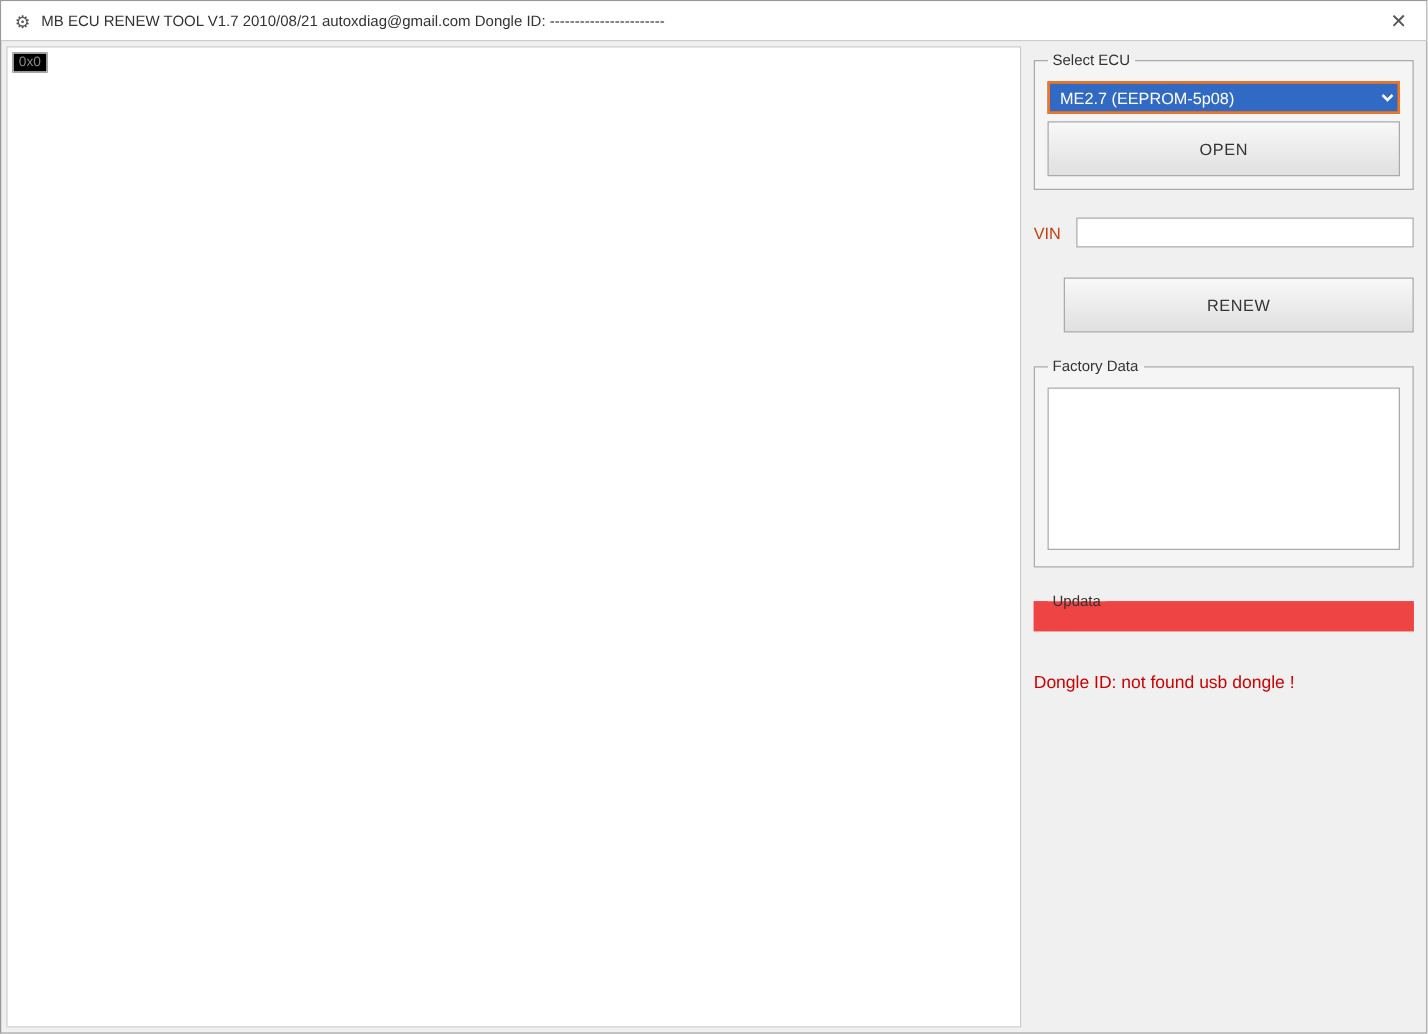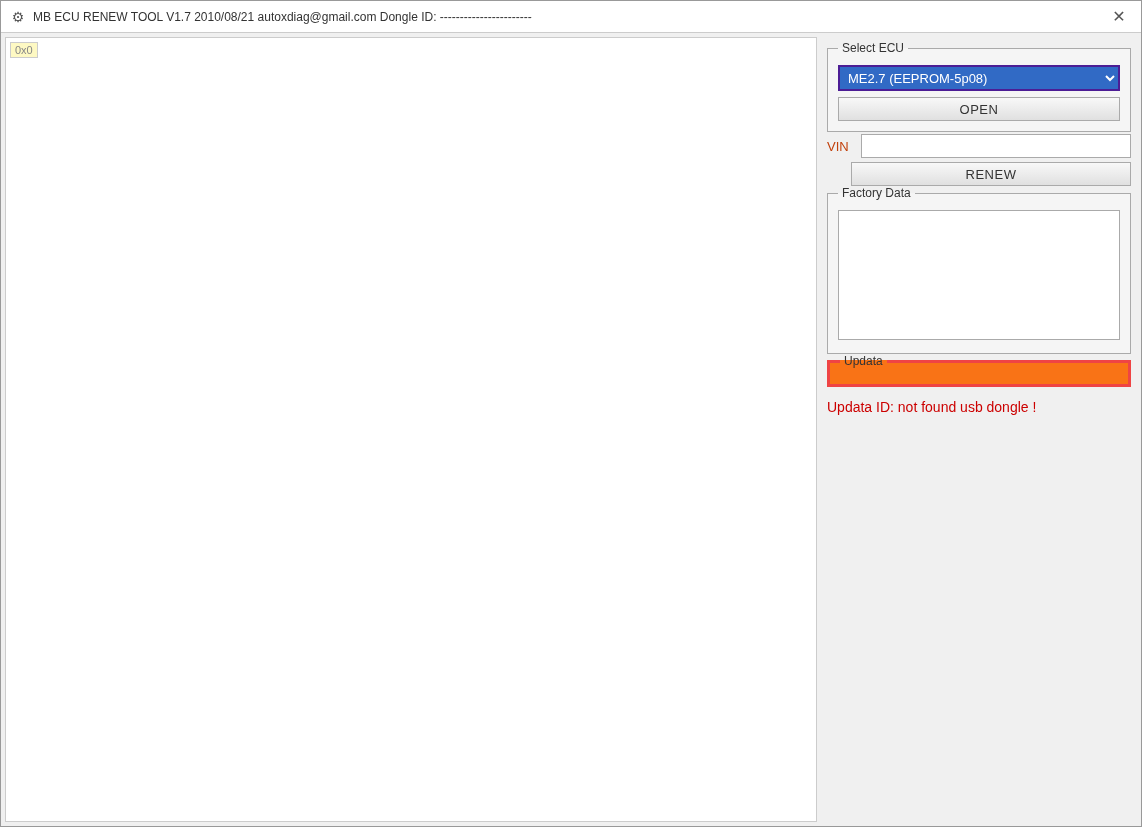--- a/index.html
+++ b/index.html
@@ -79,31 +79,31 @@
       margin: 4px 2px 4px 4px;
       position: relative;
     }
 
     .hex-label {
       position: absolute;
       top: 4px;
       left: 4px;
       font-size: 11px;
       color: #888;
-      background: #fef9c3;
+      background: #000000;
       padding: 1px 4px;
       border: 1px solid #ccc;
     }
 
     .right-panel {
       width: 322px;
       padding: 8px 10px 8px 8px;
       display: flex;
       flex-direction: column;
-      gap: 0;
+      gap: 20px;
     }
 
     .fieldset {
       border: 1px solid #aaa;
       padding: 6px 10px 10px 10px;
       background: #f5f5f5;
     }
 
     .fieldset legend {
       font-size: 12px;
@@ -117,30 +117,30 @@
       align-items: center;
       gap: 4px;
       margin-top: 4px;
     }
 
     .ecu-dropdown {
       flex: 1;
       height: 26px;
       background: #316ac5;
       color: #ffffff;
-      border: 2px solid #4c1d95;
+      border: 2px solid #f97316;
       font-size: 13px;
       padding: 0 4px;
       cursor: pointer;
       outline: none;
     }
 
     .open-btn, .renew-btn, .ecu-pinout-btn, .download-btn {
       width: 100%;
-      height: 24px;
+      height: 44px;
       background: linear-gradient(to bottom, #f8f8f8, #e0e0e0);
       border: 1px solid #aaa;
       cursor: pointer;
       font-size: 13px;
       color: #333;
       letter-spacing: 0.5px;
       display: flex;
       align-items: center;
       justify-content: center;
     }
@@ -174,23 +174,23 @@
       border: 1px solid #aaa;
       background: #ffffff;
       resize: none;
       font-size: 12px;
       padding: 4px;
       outline: none;
       margin-top: 4px;
     }
 
     .update-section {
-      border: 3px solid #ef4444;
+      border: 1px solid #ef4444;
       padding: 6px 10px 10px 10px;
-      background: #f97316;
+      background: #ef4444;
     }
 
     .update-section legend {
       font-size: 12px;
       color: #333;
       padding: 0 4px;
     }
 
     .download-btn {
       margin-top: 8px;
@@ -261,17 +261,17 @@
       <fieldset class="fieldset">
         <legend>Factory Data</legend>
         <textarea class="factory-data-area" style=""></textarea>
       </fieldset>
 
 
       <fieldset class="update-section">
         <legend>Updata</legend>
       </fieldset>
 
-      <div class="status-text">Updata ID:  not found  usb dongle !</div>
+      <div class="status-text">Dongle ID:  not found  usb dongle !</div>
 
     </div>
   </div>
 </div>
 
 </body></html>

